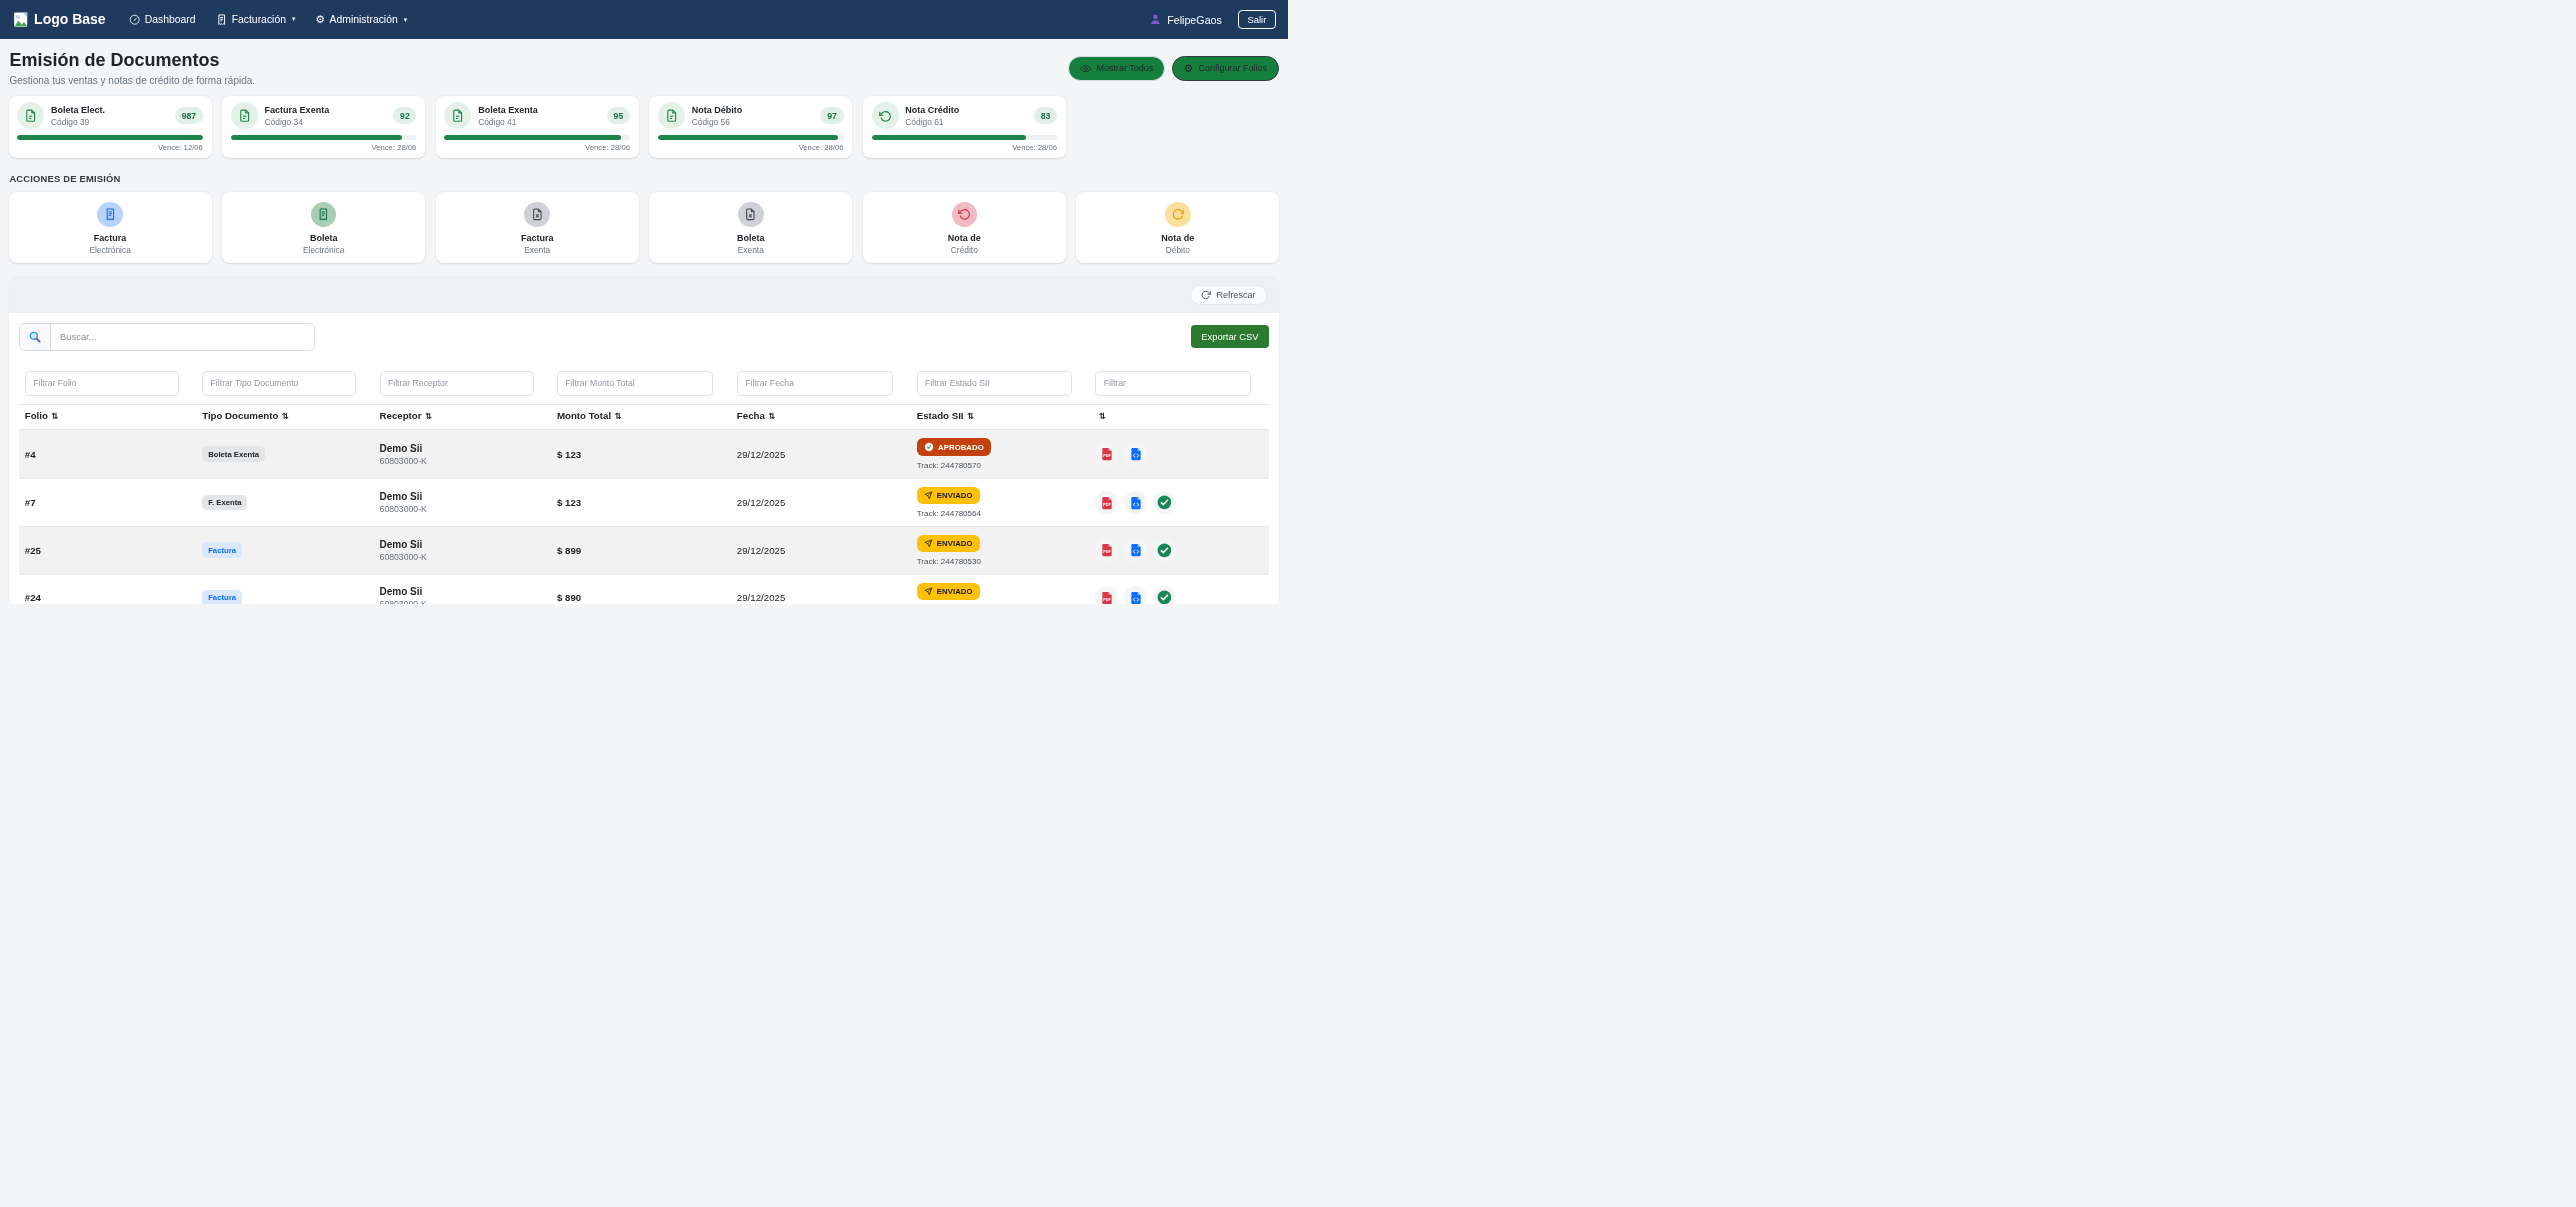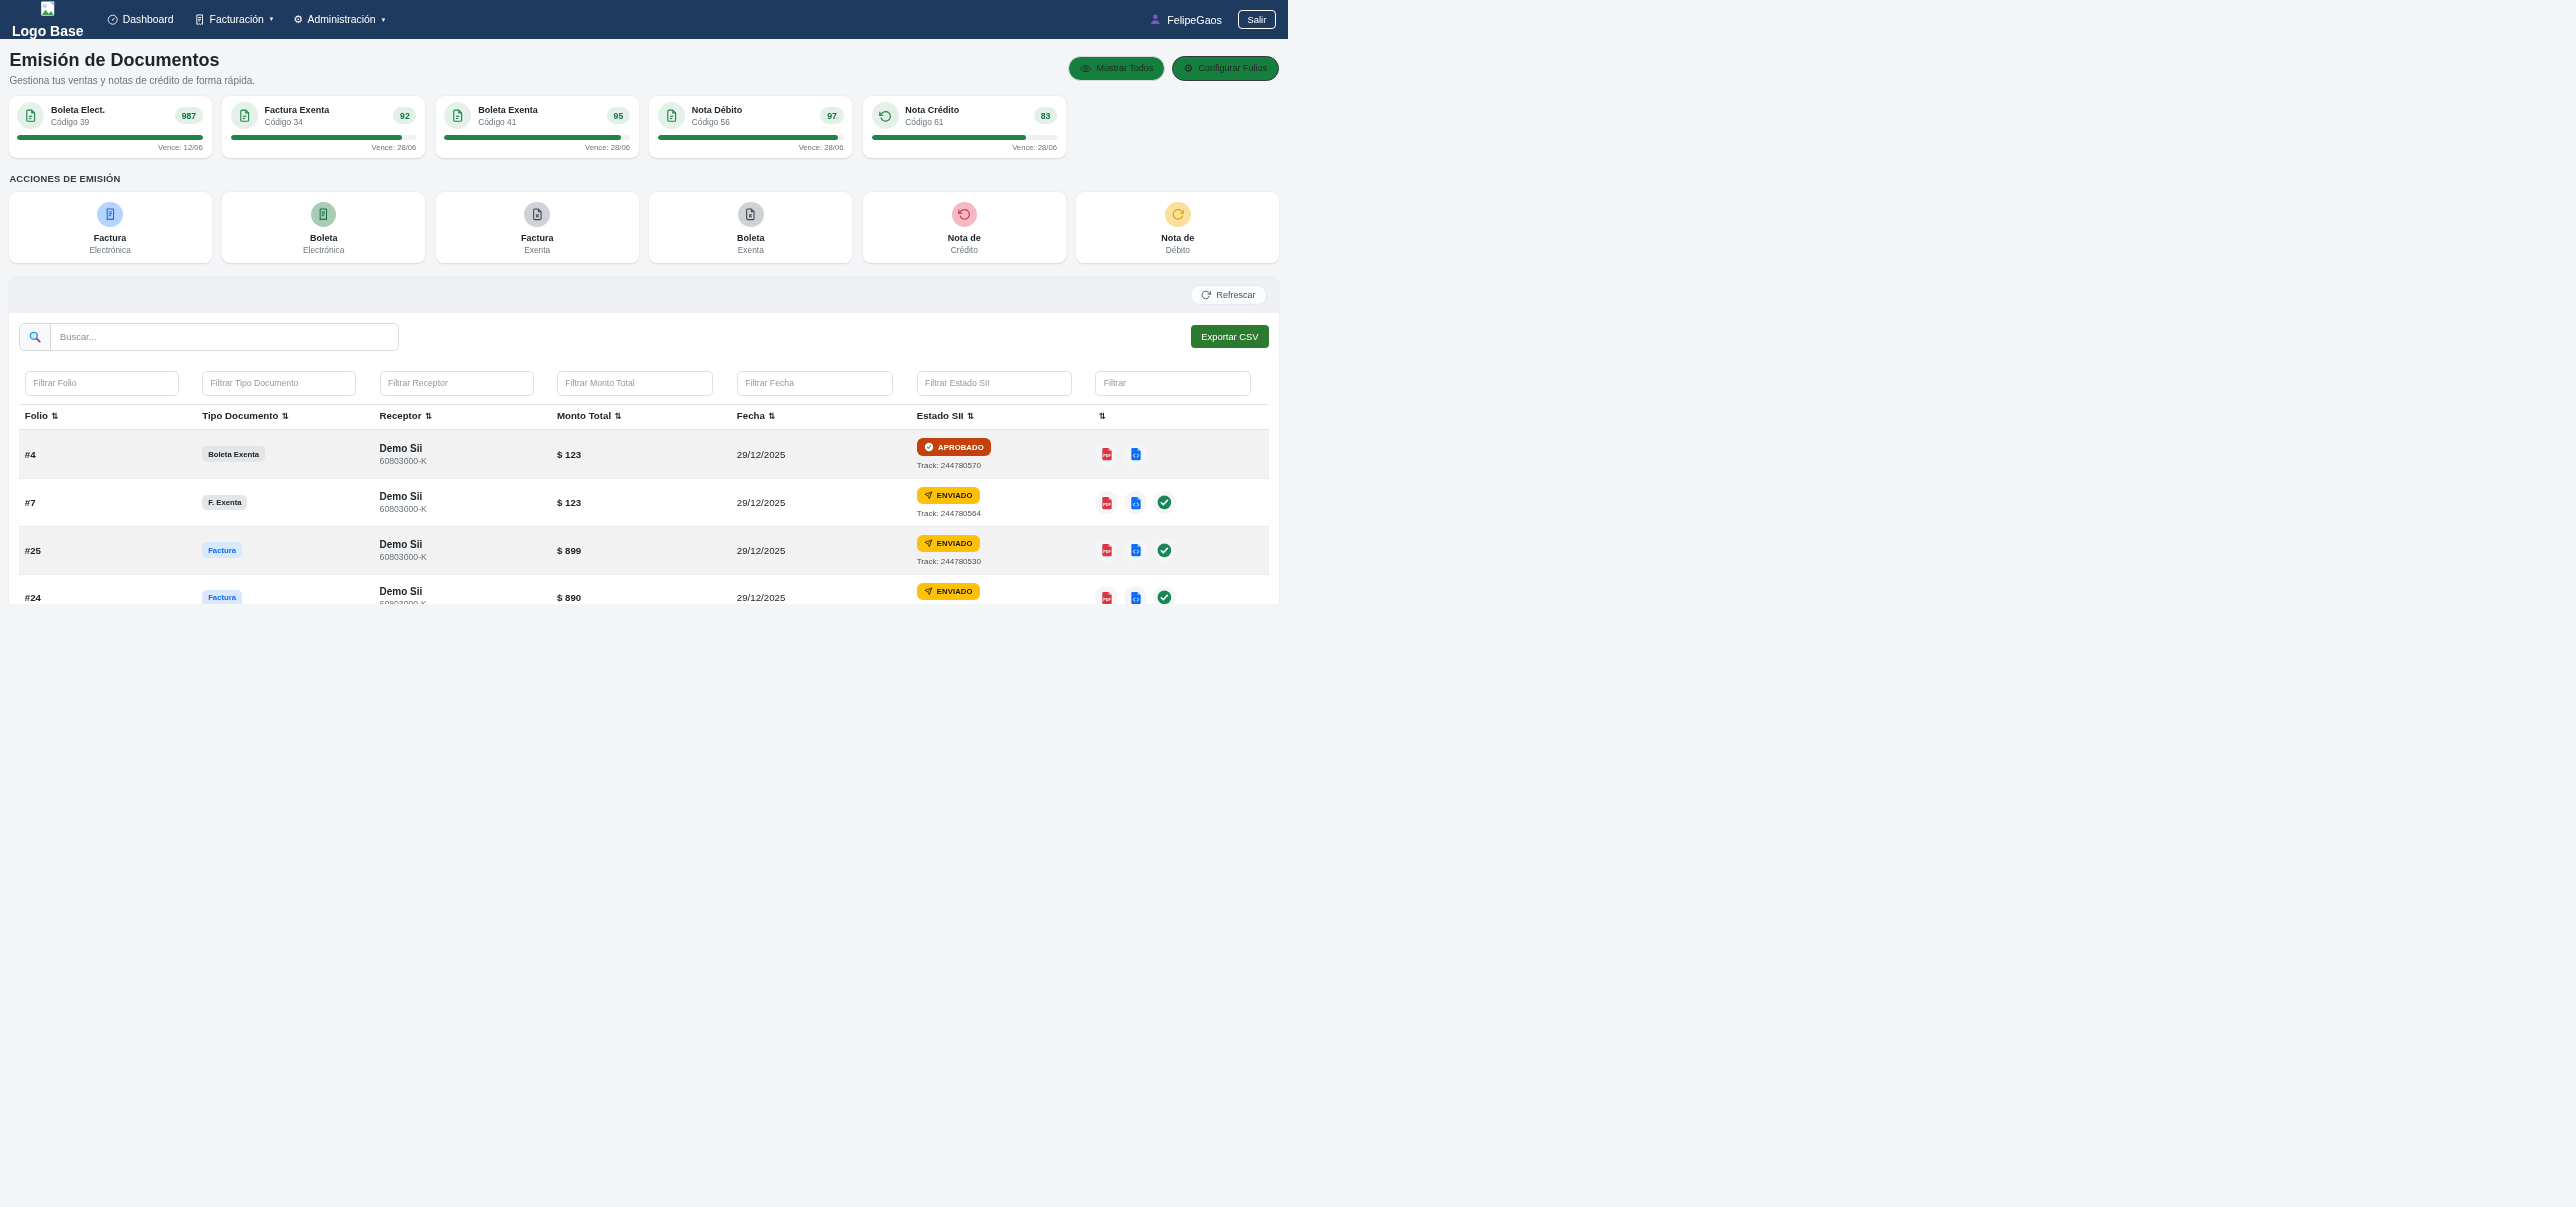--- a/index.html
+++ b/index.html
@@ -8,21 +8,21 @@
     font-family:"Liberation Sans","DejaVu Sans",sans-serif;
     background:#f4f5f7; color:#212529;
   }
   svg { display:block; }
 
   
   .navbar{
     height:39px; background:#1e3a5f; color:#fff;
     display:flex; align-items:center; padding:0 12px; gap:23px;
   }
-  .brand{ display:flex; align-items:center; gap:4.7px; font-size:14px; font-weight:bold; cursor:pointer;flex-direction:column;}
+  .brand{ display:flex; align-items:center; gap:4.7px; font-size:14px; font-weight:bold; cursor:pointer;}
   .nav-items{ display:flex; align-items:flex-end; gap:20px; flex:1;}
   .nav-link{ display:flex; align-items:center; gap:4.7px; font-size:10.4px; cursor:pointer;}
   .caret{ font-size:6.7px; margin-left:1.3px; }
   .gear-glyph{ font-size:10.7px; line-height:1; }
   .nav-right{ display:flex; align-items:center; gap:16px; }
   .username{ display:flex; align-items:center; gap:5.4px; font-size:10.7px; }
   .logout-btn{
     background:transparent; color:#fff; border:0.7px solid #ffffff;
     border-radius:4px; padding:3.4px 8.7px; font-size:9.4px; cursor:pointer;
     font-family:inherit;
@@ -89,21 +89,21 @@
     border-radius:8px 8px 0 0;
   }
   .refresh-btn{
     display:flex; align-items:center; gap:5.4px; background:#fbfcfd;
     border:0.7px solid #e6e9ed; border-radius:13.4px; padding:4px 10.7px;
     font-size:9px; color:#495057; cursor:pointer; font-family:inherit;
   }
   .panel-body{ padding:10px 10.7px 0 10.7px; }
   .toolbar-row{ display:flex; align-items:center; justify-content:space-between; }
   .search-group{
-    display:flex; width:380px; height:28px; border:0.7px solid #d6dade;
+    display:flex; width:296px; height:28px; border:0.7px solid #d6dade;
     border-radius:5.4px; overflow:hidden; background:#fff;
   }
   .search-addon{
     width:31px; background:#f8f9fa; border-right:0.7px solid #d6dade;
     display:flex; align-items:center; justify-content:center; flex:none;
   }
   .search-input{
     flex:1; border:none; outline:none; font-size:9.4px; padding:0 8.7px;
     color:#495057; font-family:inherit; background:#fff;
   }

